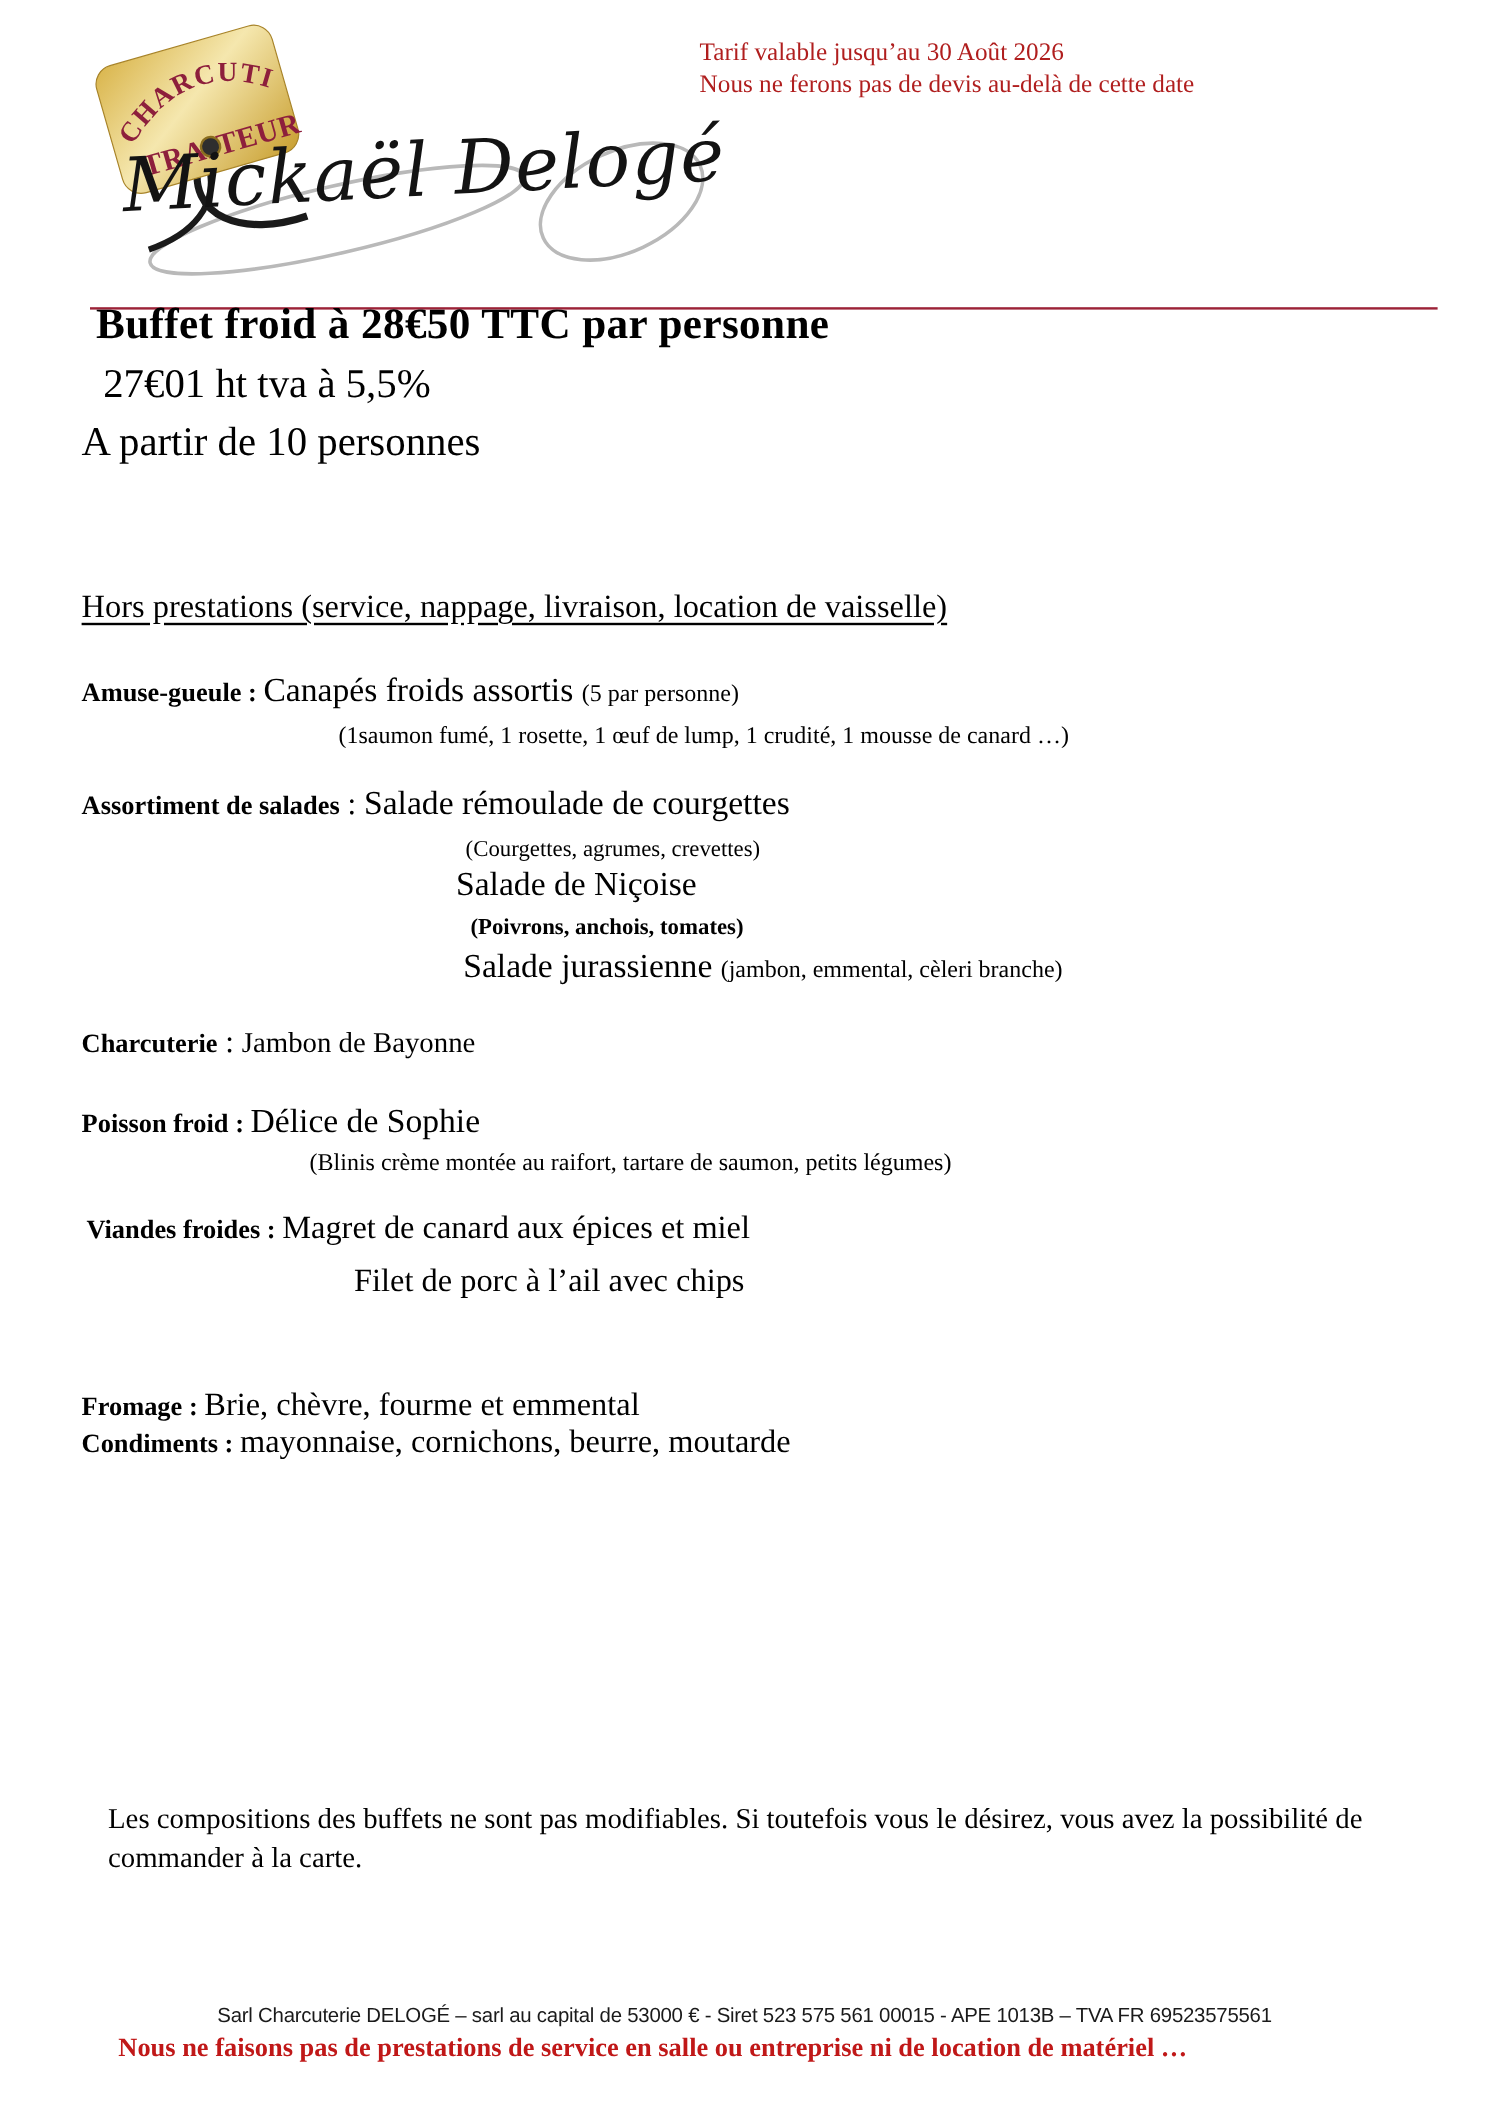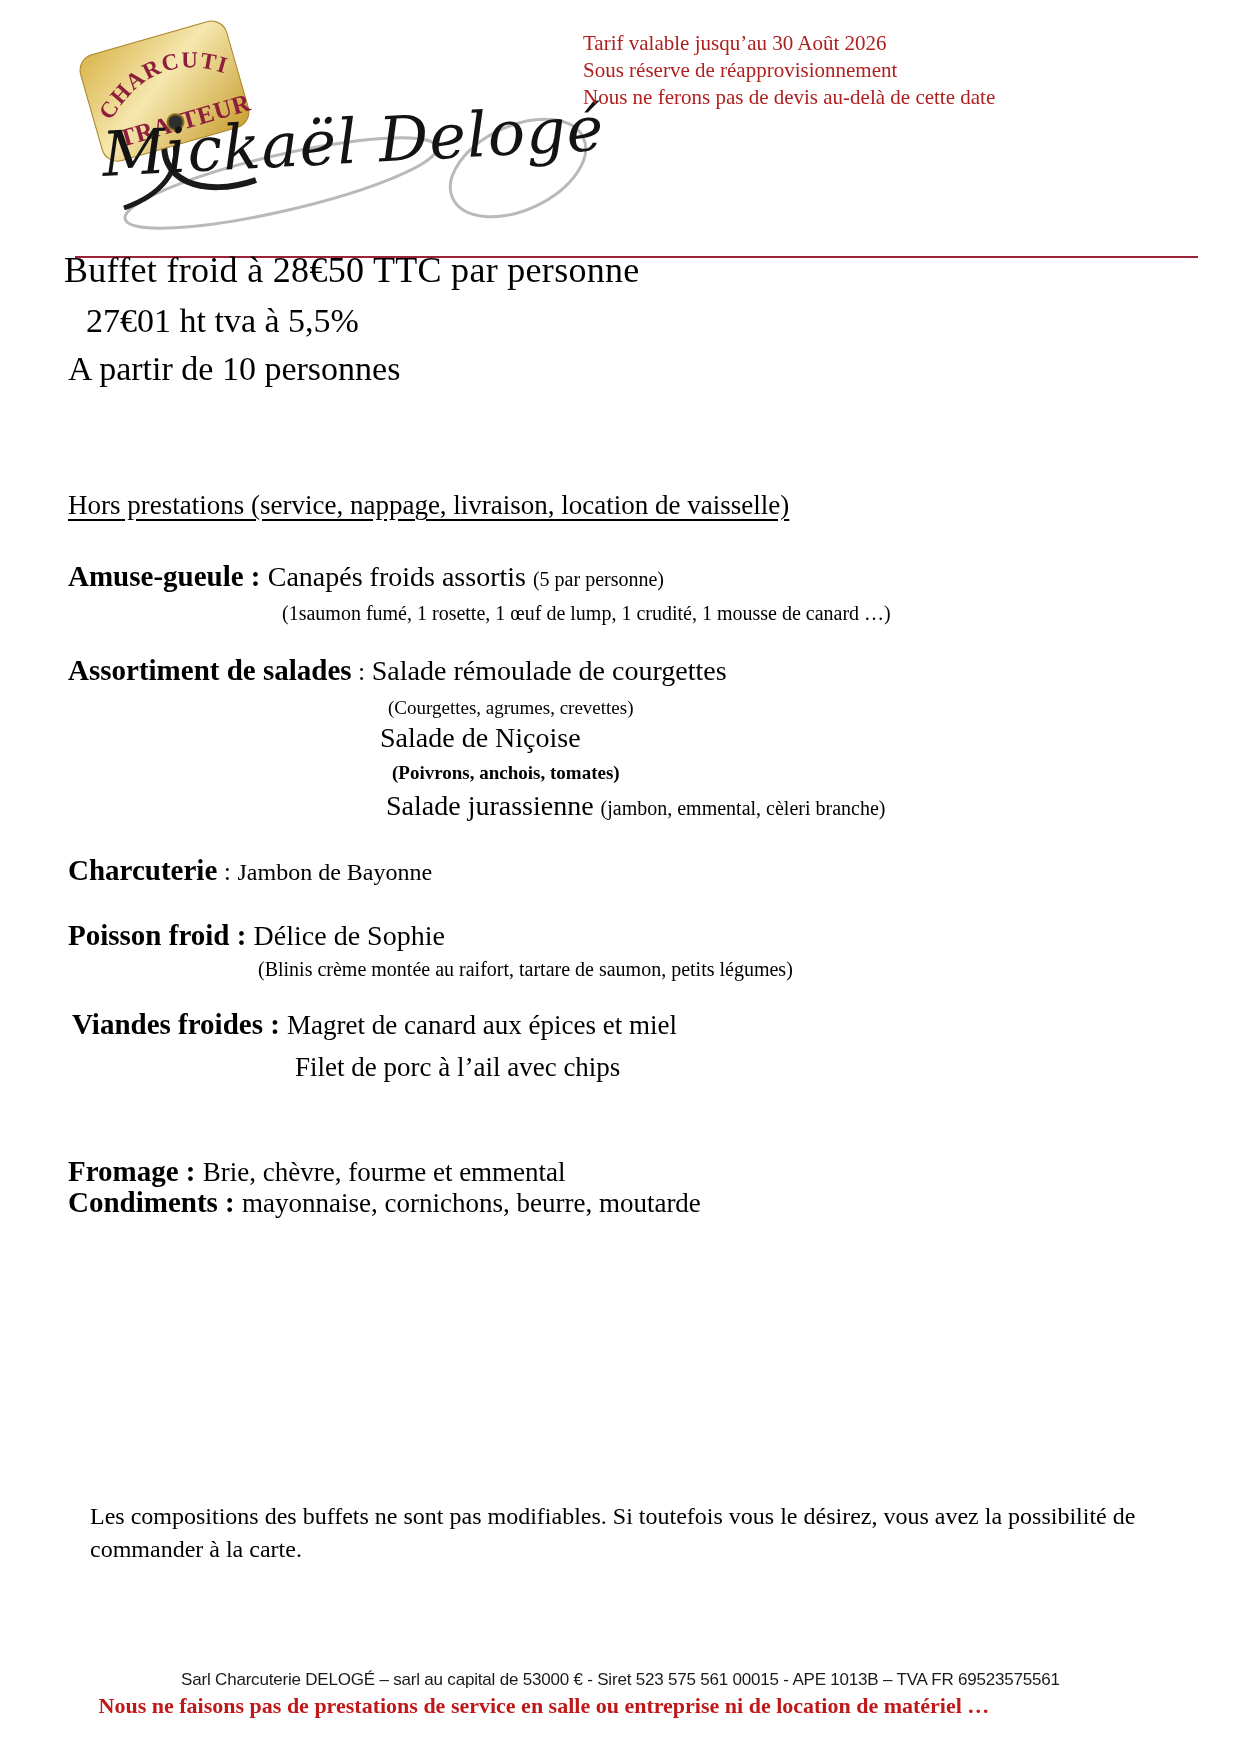--- a/index.html
+++ b/index.html
@@ -30,27 +30,27 @@
   }
   .address{
     left:618px;top:152px;
     font-family:"Liberation Sans", sans-serif;
     font-size:24px;line-height:30px;color:#1a1a1a;
   }
   .address .l2{padding-left:24px;}
   .rule{position:absolute;left:75px;top:256px;width:1123px;height:2px;background:#9c2237;}
 
   
-  .title{left:64px;top:248px;font-size:36px;font-weight:400;letter-spacing:.3px;line-height:44px;}
+  .title{left:80px;top:248px;font-size:36px;font-weight:700;letter-spacing:.3px;line-height:44px;}
   .price-ht{left:86px;top:300px;font-size:34px;line-height:42px;}
   .min-pers{left:68px;top:348px;font-size:34px;line-height:42px;}
 
   
   .heading{left:68px;top:490px;font-size:27px;text-decoration:underline;text-underline-offset:5px;}
-  .lbl{font-weight:700;font-size:29px;}
+  .lbl{font-weight:700;font-size:22px;}
   .sep{font-weight:400;font-size:26px;}
   .main{font-size:28px;}
   .main-sm{font-size:24px;}
   .paren{font-size:20px;}
   .paren-sm{font-size:19px;}
 
   .row-amuse{left:68px;top:560px;}
   .row-amuse-sub{left:282px;top:602px;}
   .row-salades{left:68px;top:654px;}
   .row-salades-sub1{left:388px;top:697px;}
@@ -113,21 +113,20 @@
       </text>
       <text x="44" y="113" font-size="25" font-weight="bold" fill="#8d1f3c" letter-spacing="0.5">TRAITEUR</text>
       <circle cx="103" cy="104" r="8" fill="#2e2e2e" stroke="#8a6d1f" stroke-width="2"></circle>
     </g>
   </svg>
 
   <div class="abs signature">Mickaël Delogé</div>
 
   <div class="abs notice">
     <div>Tarif valable jusqu’au 30 Août 2026</div>
-    <div>Sous réserve de réapprovisionnement</div>
     <div>Nous ne ferons pas de devis au-delà de cette date</div>
   </div>
 
 
   <div class="rule"></div>
 
   <div class="abs title">Buffet froid à 28€50 TTC par personne</div>
   <div class="abs price-ht">27€01 ht tva à 5,5%</div>
   <div class="abs min-pers">A partir de 10 personnes</div>
 

